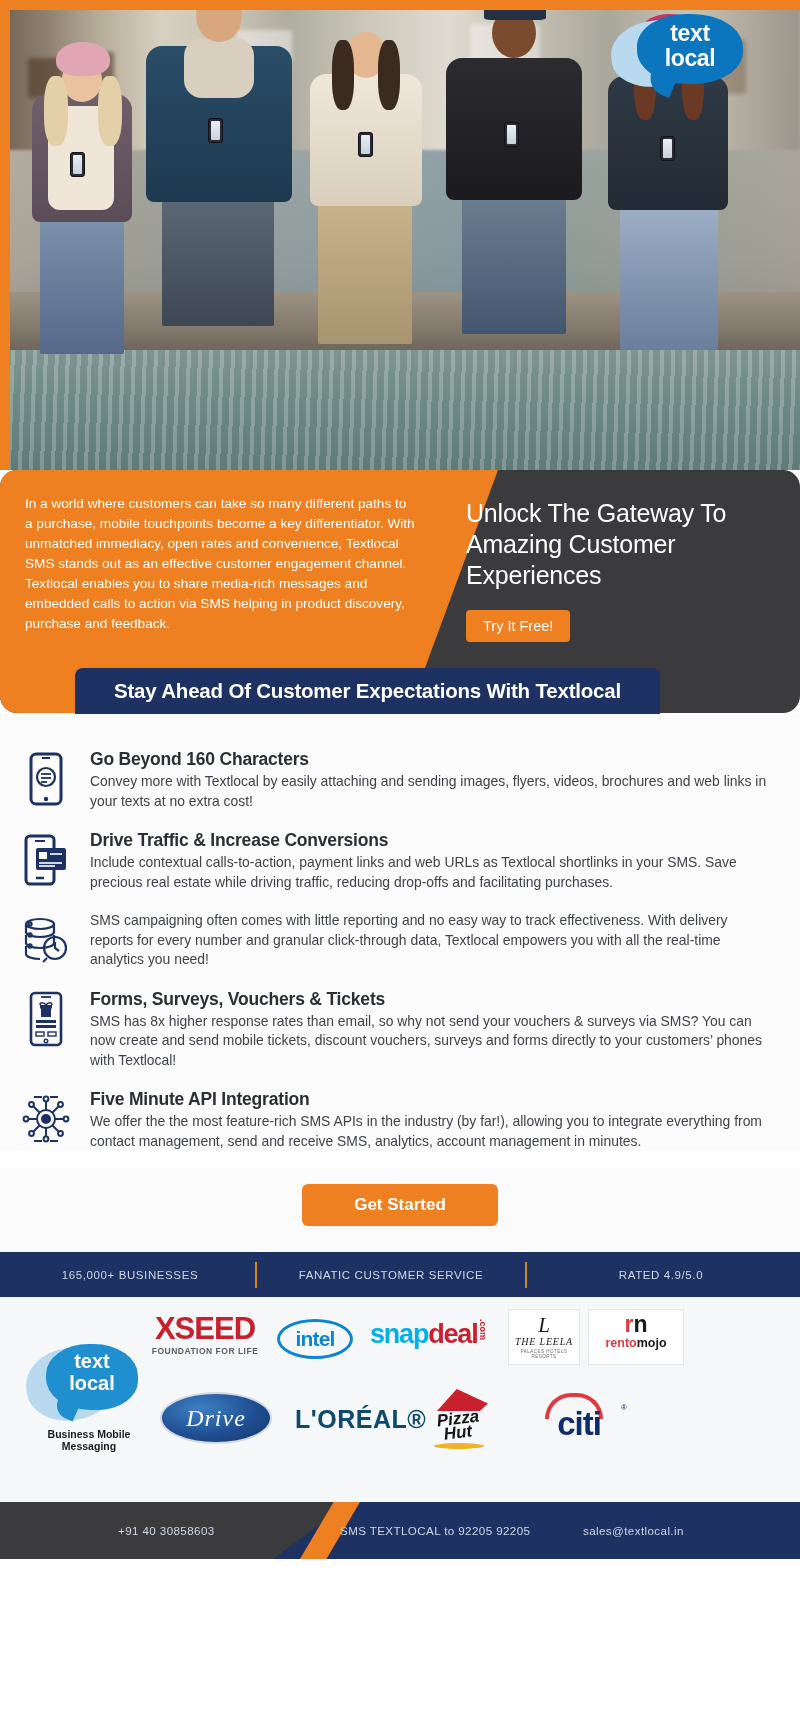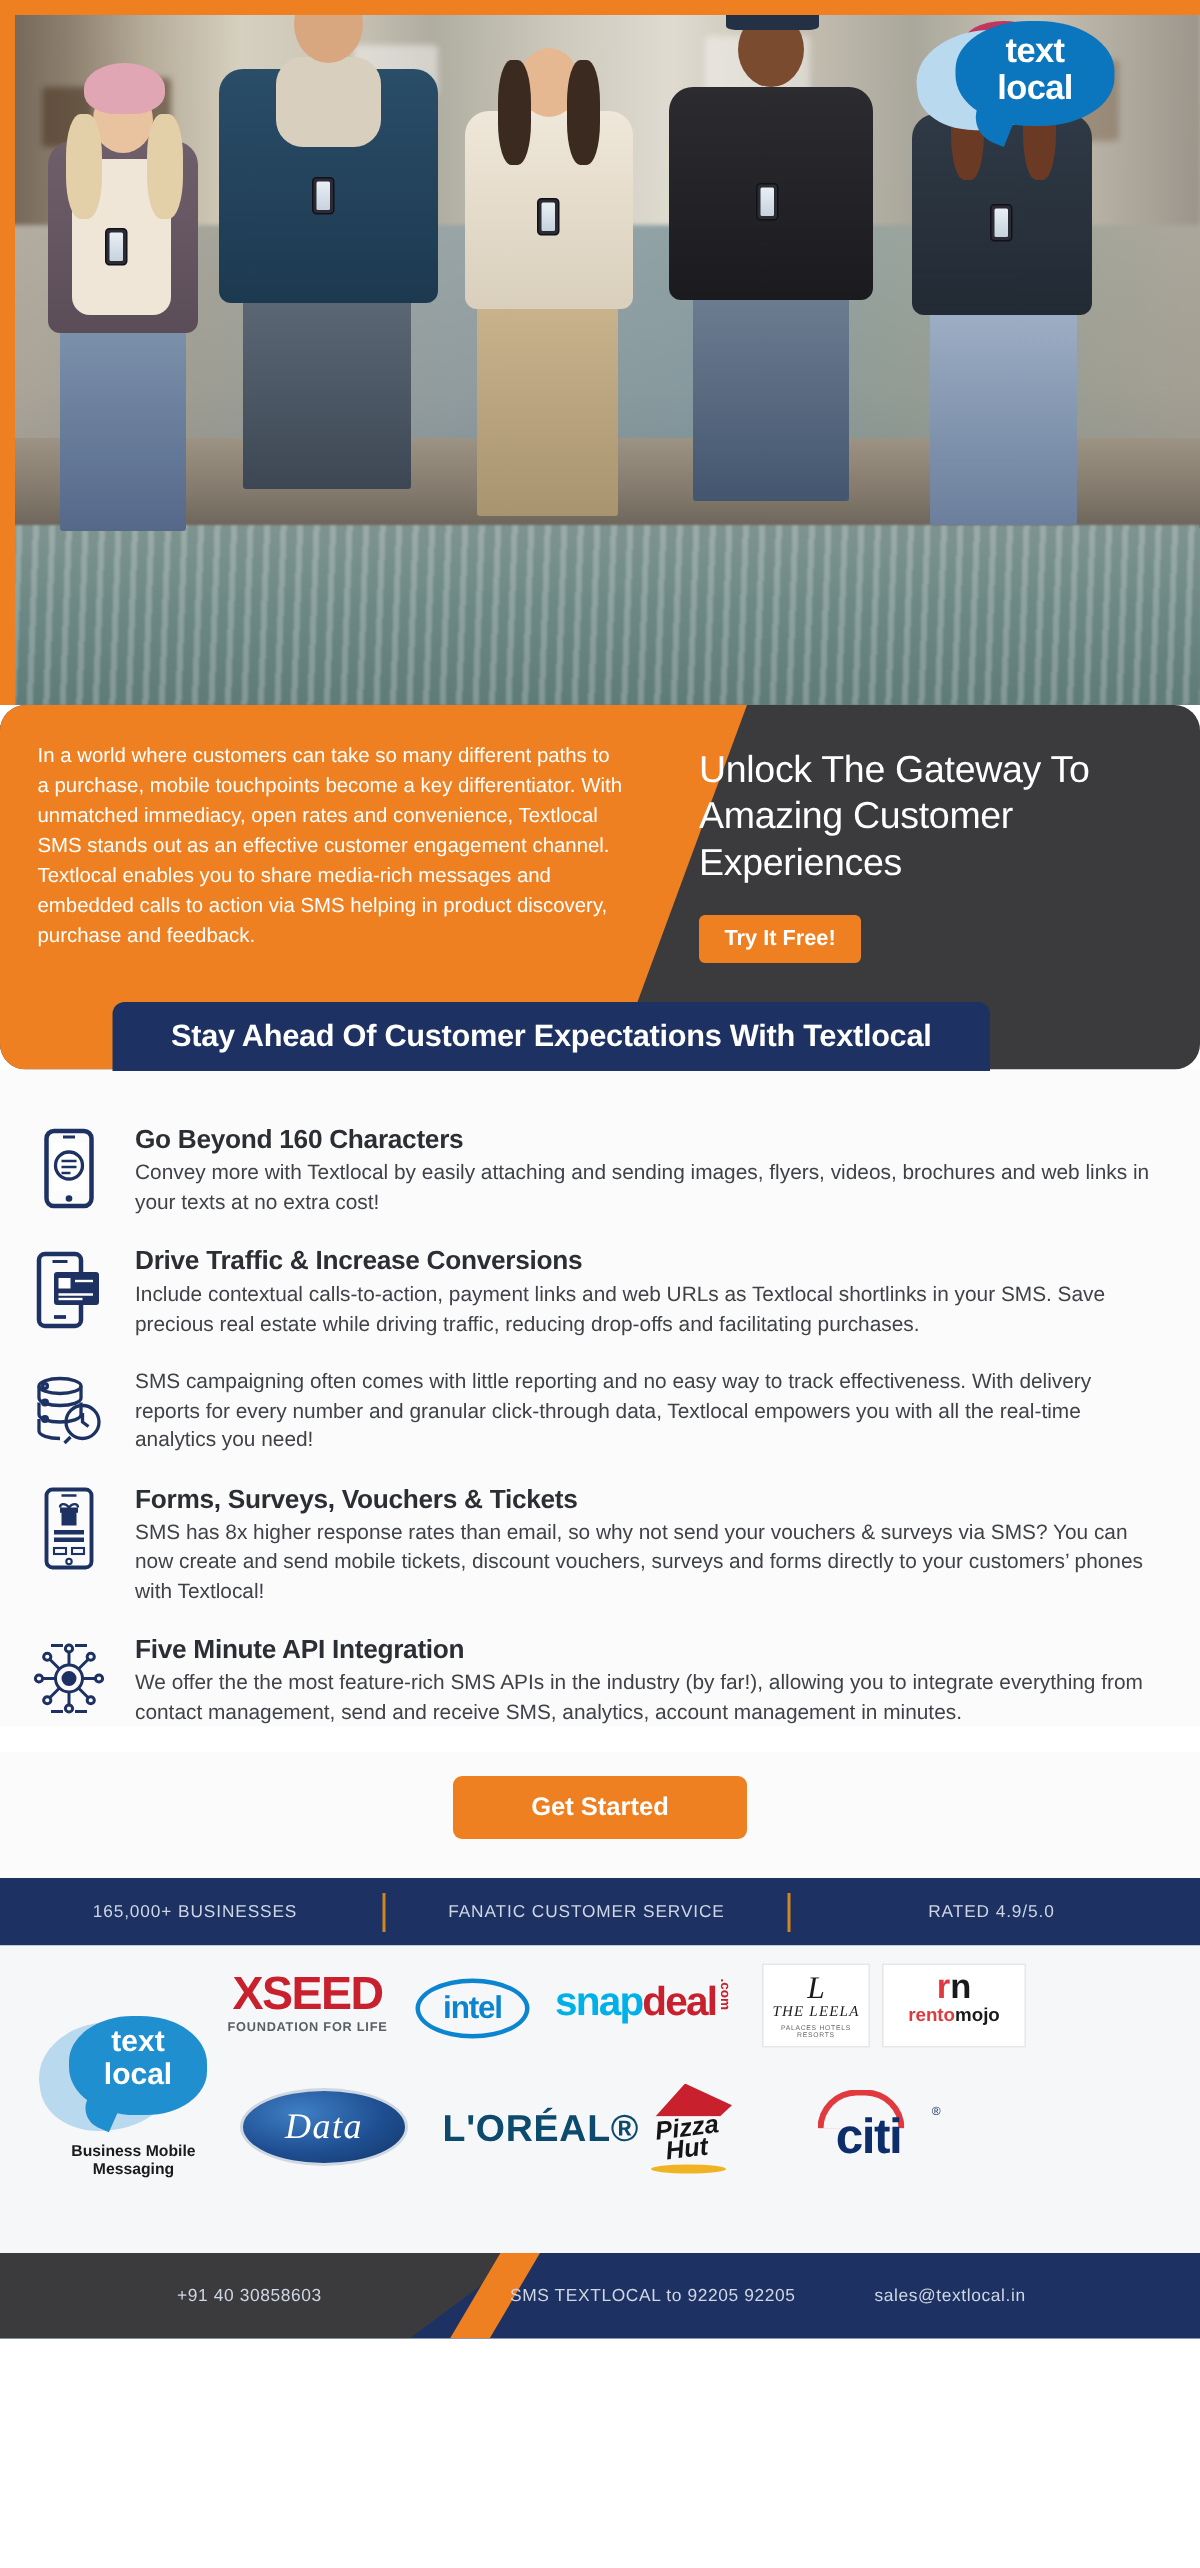--- a/index.html
+++ b/index.html
@@ -113,21 +113,21 @@
     color:#ffffff; font-size:13.6px; line-height:20px;
   }
   .band-right { position:absolute; left:466px; top:28px; width:310px; }
   .band-title {
     color:#ffffff; font-size:25px; line-height:31px; font-weight:normal;
     letter-spacing:-.2px;
   }
   .btn-try {
     display:inline-block; margin-top:19px;
     background:#ef8022; color:#ffffff;
-    font-size:14.5px; font-weight:bold;
+    font-size:14.5px; font-weight:normal;
     padding:8px 17px; border:none; border-radius:4px; cursor:pointer;
     font-family:"Liberation Sans", sans-serif;
   }
 
   
   .ribbon-wrap { position:relative; width:800px; height:0; }
   .ribbon {
     position:absolute; left:75px; top:-45px; width:585px; height:46px;
     background:#1d3262; border-radius:8px 8px 0 0;
     display:flex; align-items:center; justify-content:center;
@@ -543,21 +543,21 @@
     <div class="m">
       <span class="r">r</span><span class="n">n</span>
     </div>
     <div class="w">
       <span class="a">rento</span><span class="b">mojo</span>
     </div>
   </div>
 
   <div class="logo l-ford">
     <div class="oval"></div>
-    <div class="word">Data</div>
+    <div class="word">Drive</div>
   </div>
 
   <div class="logo l-loreal">L'ORÉAL®</div>
 
   <div class="logo l-ph">
     <div class="roof"></div>
     <div class="t1">Pizza</div>
     <div class="t2">Hut</div>
     <div class="swoosh"></div>
   </div>

